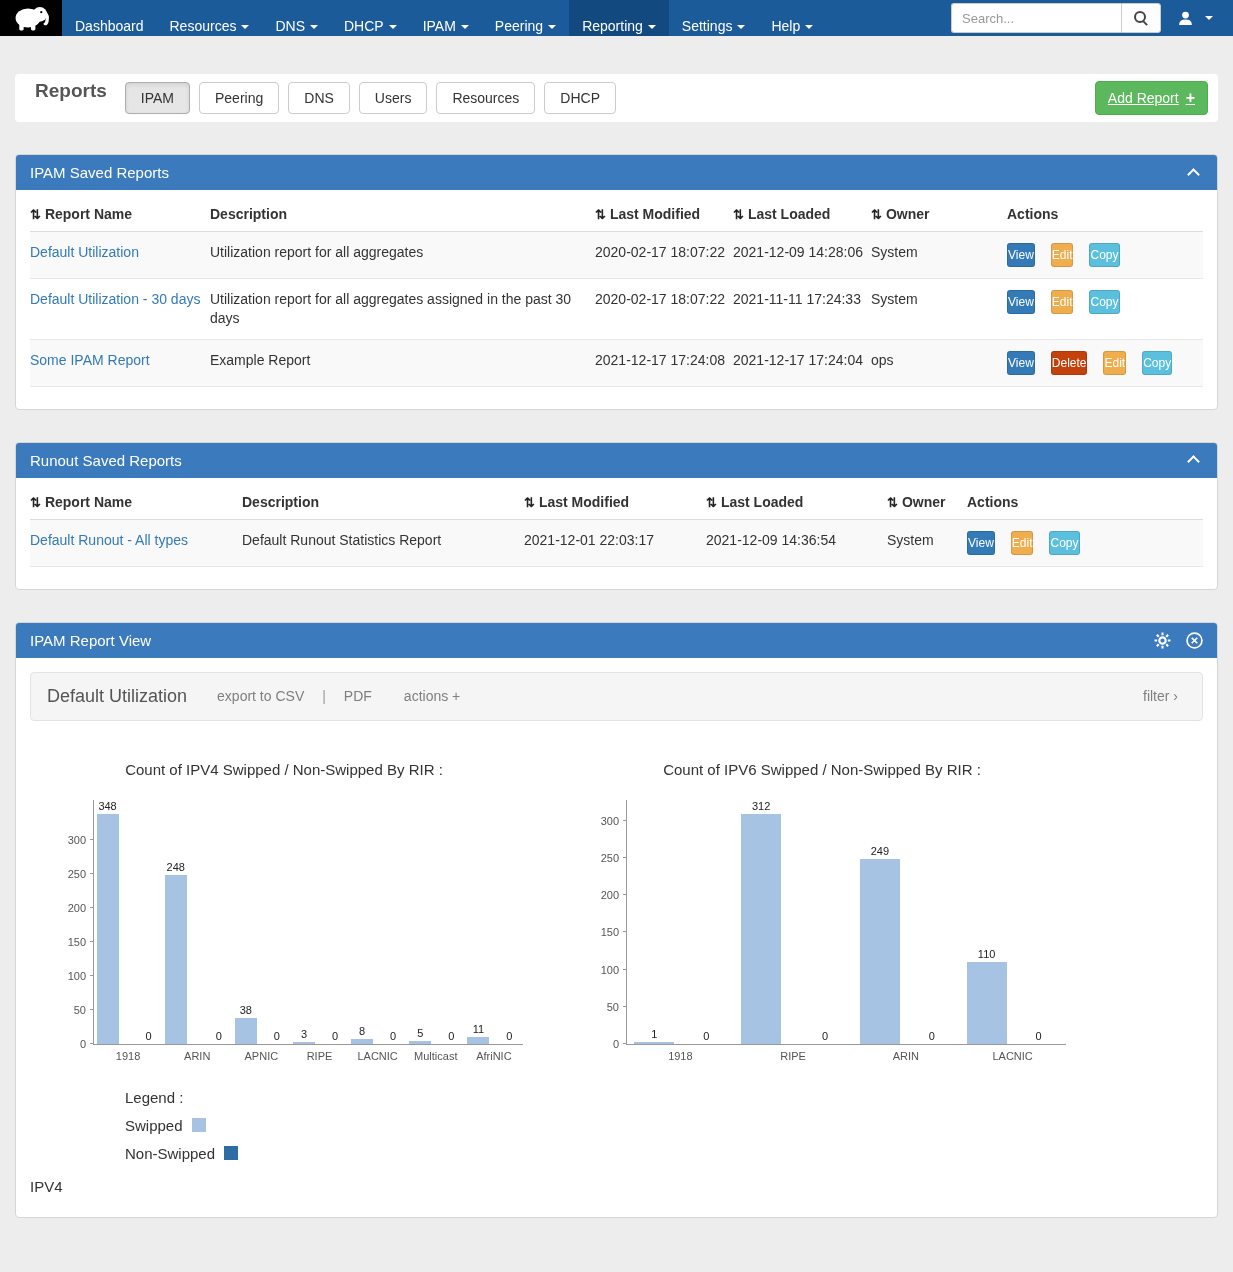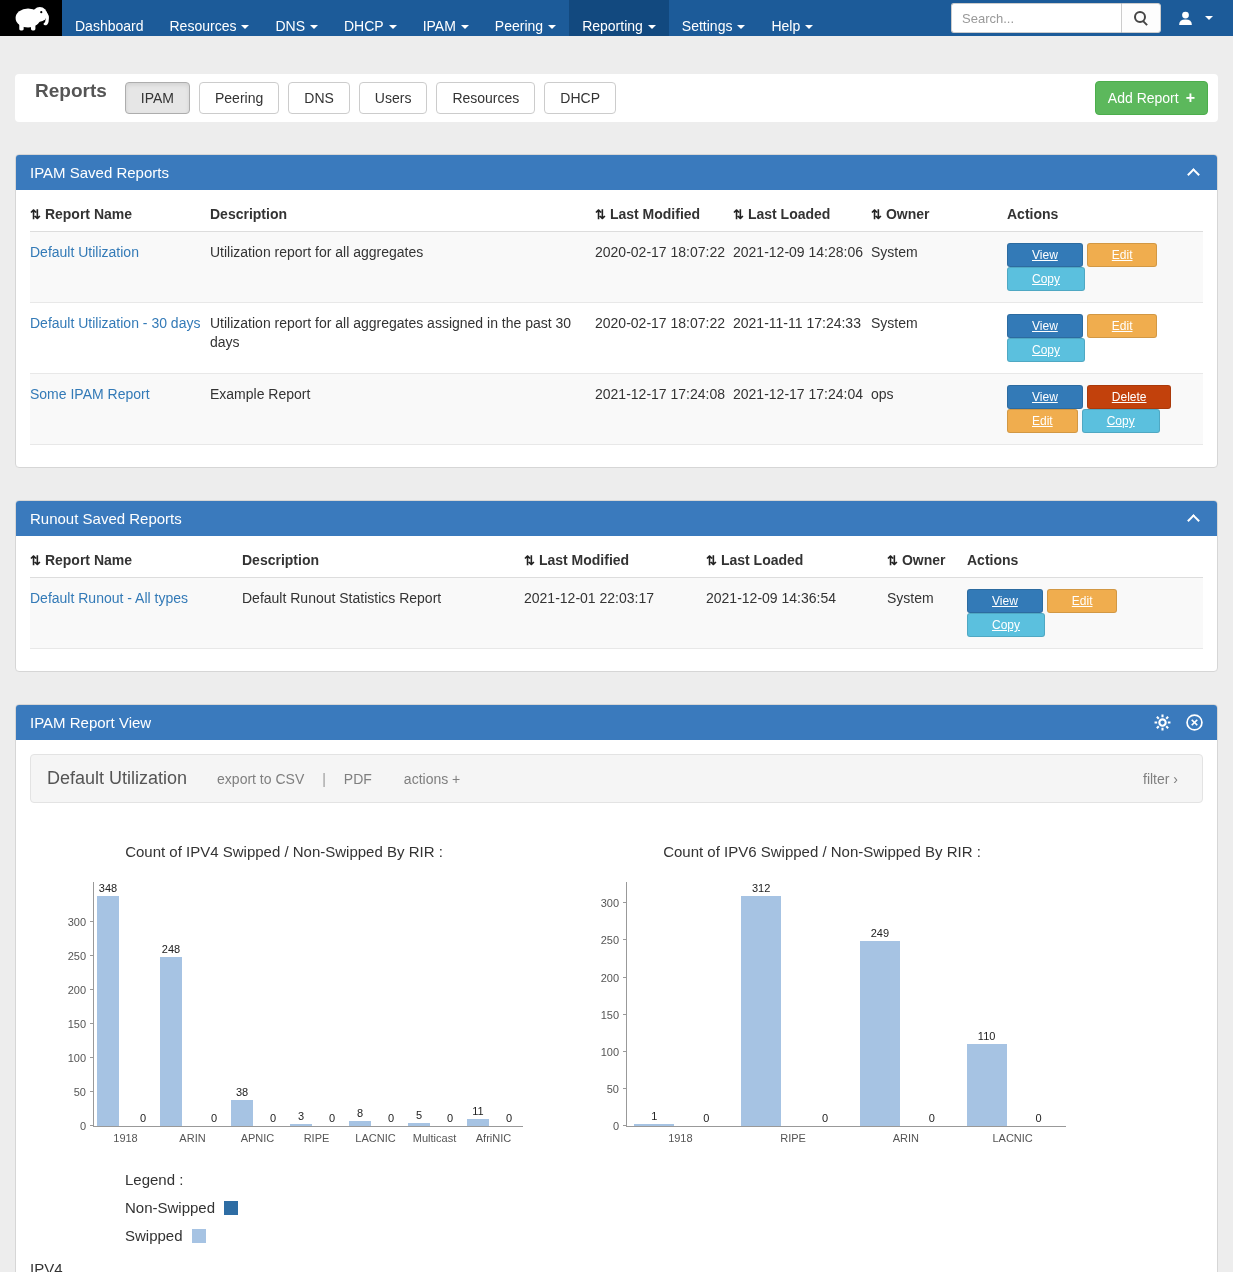--- a/index.html
+++ b/index.html
@@ -28,39 +28,39 @@
   .user-menu { display: flex; align-items: center; color: #fff; padding: 0 14px 0 16px; gap: 6px; cursor: pointer; }
 
   
   .page { padding: 0 15px; }
 
   
   .reports-bar { margin-top: 38px; background: #fff; border-radius: 4px; padding: 6px 10px; display: flex; align-items: center; }
   .reports-title { font-size: 19px; color: #555; margin: 0 18px 14px 10px; font-weight: bold; }
   .tab-btn { background: #fff; border: 1px solid #ccc; border-radius: 4px; padding: 7px 15px; font-size: 14px; color: #333; margin-right: 9px; cursor: pointer; font-family: "Liberation Sans", sans-serif; }
   .tab-btn.active { background: #e6e6e6; border-color: #adadad; box-shadow: inset 0 2px 4px rgba(0,0,0,.09); }
-  .add-report { margin-left: auto; background: var(--add-btn, #5cb85c); border: 1px solid #4cae4c; color: #fff; border-radius: 4px; padding: 8px 12px; font-size: 14px; cursor: pointer; display: flex; align-items: center; gap: 7px; font-family: "Liberation Sans", sans-serif; }
+  .add-report { margin-left: auto; background: var(--add-btn, #5cb85c); border: 1px solid #4cae4c; color: #fff; border-radius: 4px; padding: 8px 12px; font-size: 14px; cursor: pointer; display: flex; align-items: center; gap: 7px; font-family: "Liberation Sans", sans-serif; text-decoration: underline; }
   .add-report .plus { font-weight: bold; font-size: 16px; line-height: 14px; }
 
   
   .panel { margin-top: 32px; background: #fff; border: 1px solid #d6d6d6; border-radius: 4px; overflow: hidden; }
   .panel-heading { background: var(--panel-head, #3a7abd); color: #fff; padding: 9px 14px; font-size: 15px; display: flex; align-items: center; justify-content: space-between; }
   .chev-up { width: 9px; height: 9px; border-top: 2px solid #fff; border-right: 2px solid #fff; transform: rotate(-45deg); margin-right: 5px; margin-top: 3px; cursor: pointer; }
   .head-icons { display: flex; align-items: center; gap: 15px; }
   .head-icons svg { cursor: pointer; display: block; }
   .panel-body { padding: 4px 14px 22px; }
 
   
   table { width: 100%; border-collapse: collapse; table-layout: fixed; }
   th { text-align: left; font-size: 14px; color: #333; padding: 12px 8px 9px 0; border-bottom: 1px solid #ddd; font-weight: bold; }
   .sort-icon { margin-right: 4px; font-size: 13px; color: #222; font-weight: bold; }
   td { padding: 11px 8px 11px 0; font-size: 14px; vertical-align: top; border-bottom: 1px solid #e8e8e8; line-height: 1.35; }
   tbody tr:nth-child(odd) { background: #f9f9f9; }
   a.report-link { color: var(--link, #337ab7); text-decoration: none; cursor: pointer; }
-  .action-btn { display: inline-block; color: #fff; font-size: 12px; padding: 4px 24px; border-radius: 3px; margin-right: 4px; cursor: pointer; border: 1px solid rgba(0,0,0,.12); font-family: "Liberation Sans", sans-serif; text-decoration: underline; }
+  .action-btn { display: inline-block; color: #fff; font-size: 12px; padding: 4px 0; border-radius: 3px; margin-right: 16px; cursor: pointer; border: 1px solid rgba(0,0,0,.12); font-family: "Liberation Sans", sans-serif; }
 
   
   .rv-toolbar { background: #f5f5f5; border: 1px solid #e3e3e3; border-radius: 4px; padding: 13px 16px; display: flex; align-items: center; margin-top: 10px; }
   .rv-title { font-size: 18px; color: #555; margin-right: 30px; }
   .rv-link { color: #7f7f7f; font-size: 14px; margin-right: 18px; cursor: pointer; }
   .rv-sep { color: #9a9a9a; margin-right: 18px; }
   .rv-filter { margin-left: auto; color: #7f7f7f; font-size: 14px; cursor: pointer; margin-right: 8px; }
 
   
   .charts { display: flex; margin-top: 40px; gap: 55px; }
@@ -285,21 +285,21 @@
                 <div class="ytick-label" style="bottom: 62.0556px;">100</div>
                 <div class="ytick-mark" style="bottom: 68.0556px;"></div>
                 <div class="ytick-label" style="bottom: 96.0833px;">150</div>
                 <div class="ytick-mark" style="bottom: 102.083px;"></div>
                 <div class="ytick-label" style="bottom: 130.111px;">200</div>
                 <div class="ytick-mark" style="bottom: 136.111px;"></div>
                 <div class="ytick-label" style="bottom: 164.139px;">250</div>
                 <div class="ytick-mark" style="bottom: 170.139px;"></div>
                 <div class="ytick-label" style="bottom: 198.167px;">300</div>
                 <div class="ytick-mark" style="bottom: 204.167px;"></div>
-                <div class="bar-group" style="column-gap: 13px;">
+                <div class="bar-group" style="column-gap: 19px;">
                   <div class="bar-col">
                     <div class="bar-val">348</div>
                     <div class="bar" style="width: 22px; height: 237px; background: rgb(166, 195, 227);"></div>
                   </div>
                   <div class="bar-col">
                     <div class="bar-val">0</div>
                     <div class="bar" style="width: 22px; height: 0px; background: rgb(46, 109, 164);"></div>
                   </div>
                   <div class="cat-label">1918</div>
                 </div>
@@ -436,27 +436,27 @@
                 </div>
               </div>
             </div>
           </div>
       </div>
 
       <div class="legend">
         <div class="legend-title">Legend :</div>
         <div>
             <div class="legend-row">
+              <span>Swipped</span>
+              <span class="legend-swatch" style="background: rgb(166, 195, 227);"></span>
+            </div>
+            <div class="legend-row">
               <span>Non-Swipped</span>
               <span class="legend-swatch" style="background: rgb(46, 109, 164);"></span>
             </div>
-            <div class="legend-row">
-              <span>Swipped</span>
-              <span class="legend-swatch" style="background: rgb(166, 195, 227);"></span>
-            </div>
           </div>
       </div>
 
       <div class="section-label">IPV4</div>
 
     </div>
   </div>
 
 </div>
 

